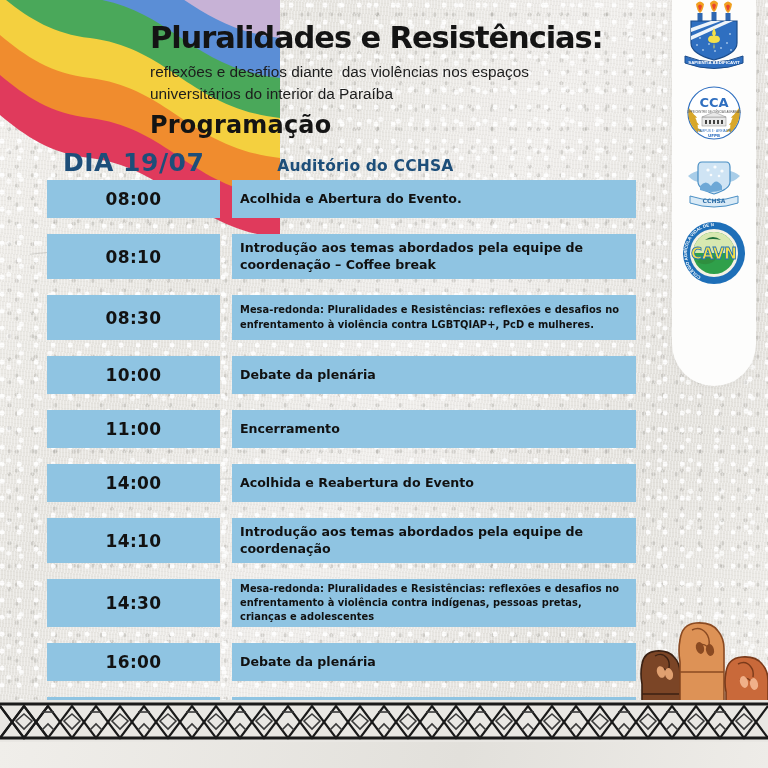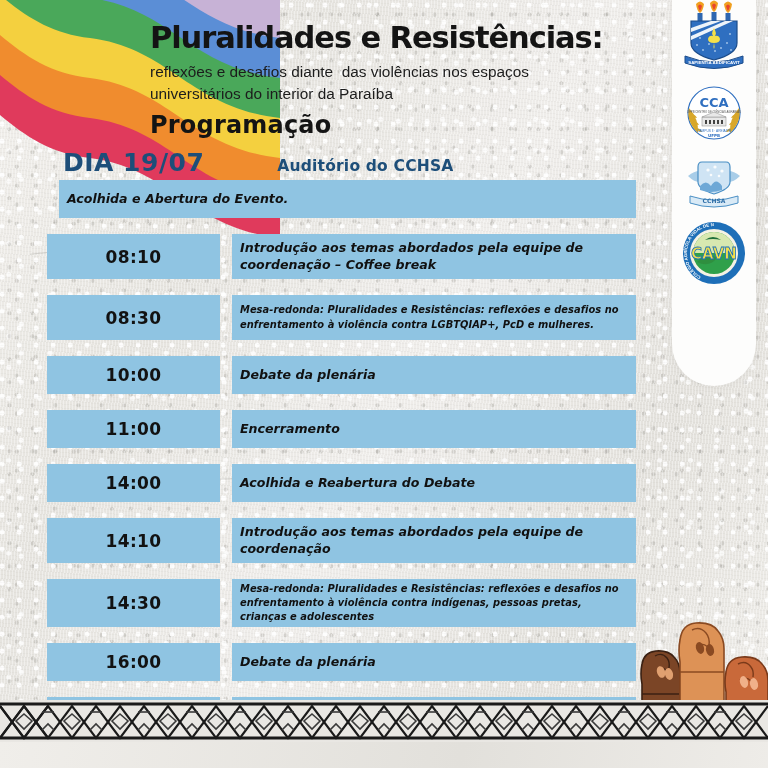--- a/index.html
+++ b/index.html
@@ -92,21 +92,21 @@
     display: flex; align-items: center; justify-content: center;
     font-family: "DejaVu Sans", sans-serif;
     font-size: 17px; font-weight: 700; color: #121212; letter-spacing: .4px;
   }
   .gap { flex: 0 0 12px; }
   .desc-cell {
     flex: 1 1 auto; background: #8fc4e2;
     display: flex; align-items: center;
     padding: 6px 10px 6px 8px;
     font-family: "DejaVu Sans", sans-serif;
-    font-weight: 700; color: #111; line-height: 1.3; font-style: italic;
+    font-weight: 700; color: #111; line-height: 1.3;
   }
   .desc-cell.big  { font-size: 12.6px; }
   .desc-cell.small{ font-size: 9.9px; line-height: 1.42; letter-spacing: .05px; }
   .row.h1 { height: 38px; }
   .row.h2 { height: 45px; }
   .row.h3 { height: 48px; }
 
   
   #fists { position: absolute; left: 628px; top: 612px; width: 148px; height: 112px; }
 
@@ -253,20 +253,21 @@
     <div id="programacao">Programação</div>
   </div>
 
   <div id="dayrow">
     <span id="day-label">DIA 19/07</span>
     <span id="venue-label">Auditório do CCHSA</span>
   </div>
 
   <div id="schedule">
       <div class="row h1">
+        <div class="time-cell">08:00</div>
         <div class="gap"></div>
         <div class="desc-cell big">Acolhida e Abertura do Evento.</div>
       </div>
       <div class="row h2">
         <div class="time-cell">08:10</div>
         <div class="gap"></div>
         <div class="desc-cell big">Introdução aos temas abordados pela equipe de coordenação – Coffee break</div>
       </div>
       <div class="row h2">
         <div class="time-cell">08:30</div>
@@ -279,21 +280,21 @@
         <div class="desc-cell big">Debate da plenária</div>
       </div>
       <div class="row h1">
         <div class="time-cell">11:00</div>
         <div class="gap"></div>
         <div class="desc-cell big">Encerramento</div>
       </div>
       <div class="row h1">
         <div class="time-cell">14:00</div>
         <div class="gap"></div>
-        <div class="desc-cell big">Acolhida e Reabertura do Debate</div>
+        <div class="desc-cell big">Acolhida e Reabertura do Evento</div>
       </div>
       <div class="row h2">
         <div class="time-cell">14:10</div>
         <div class="gap"></div>
         <div class="desc-cell big">Introdução aos temas abordados pela equipe de coordenação</div>
       </div>
       <div class="row h3">
         <div class="time-cell">14:30</div>
         <div class="gap"></div>
         <div class="desc-cell small">Mesa-redonda: Pluralidades e Resistências: reflexões e desafios no enfrentamento à violência contra indígenas, pessoas pretas, crianças e adolescentes</div>

